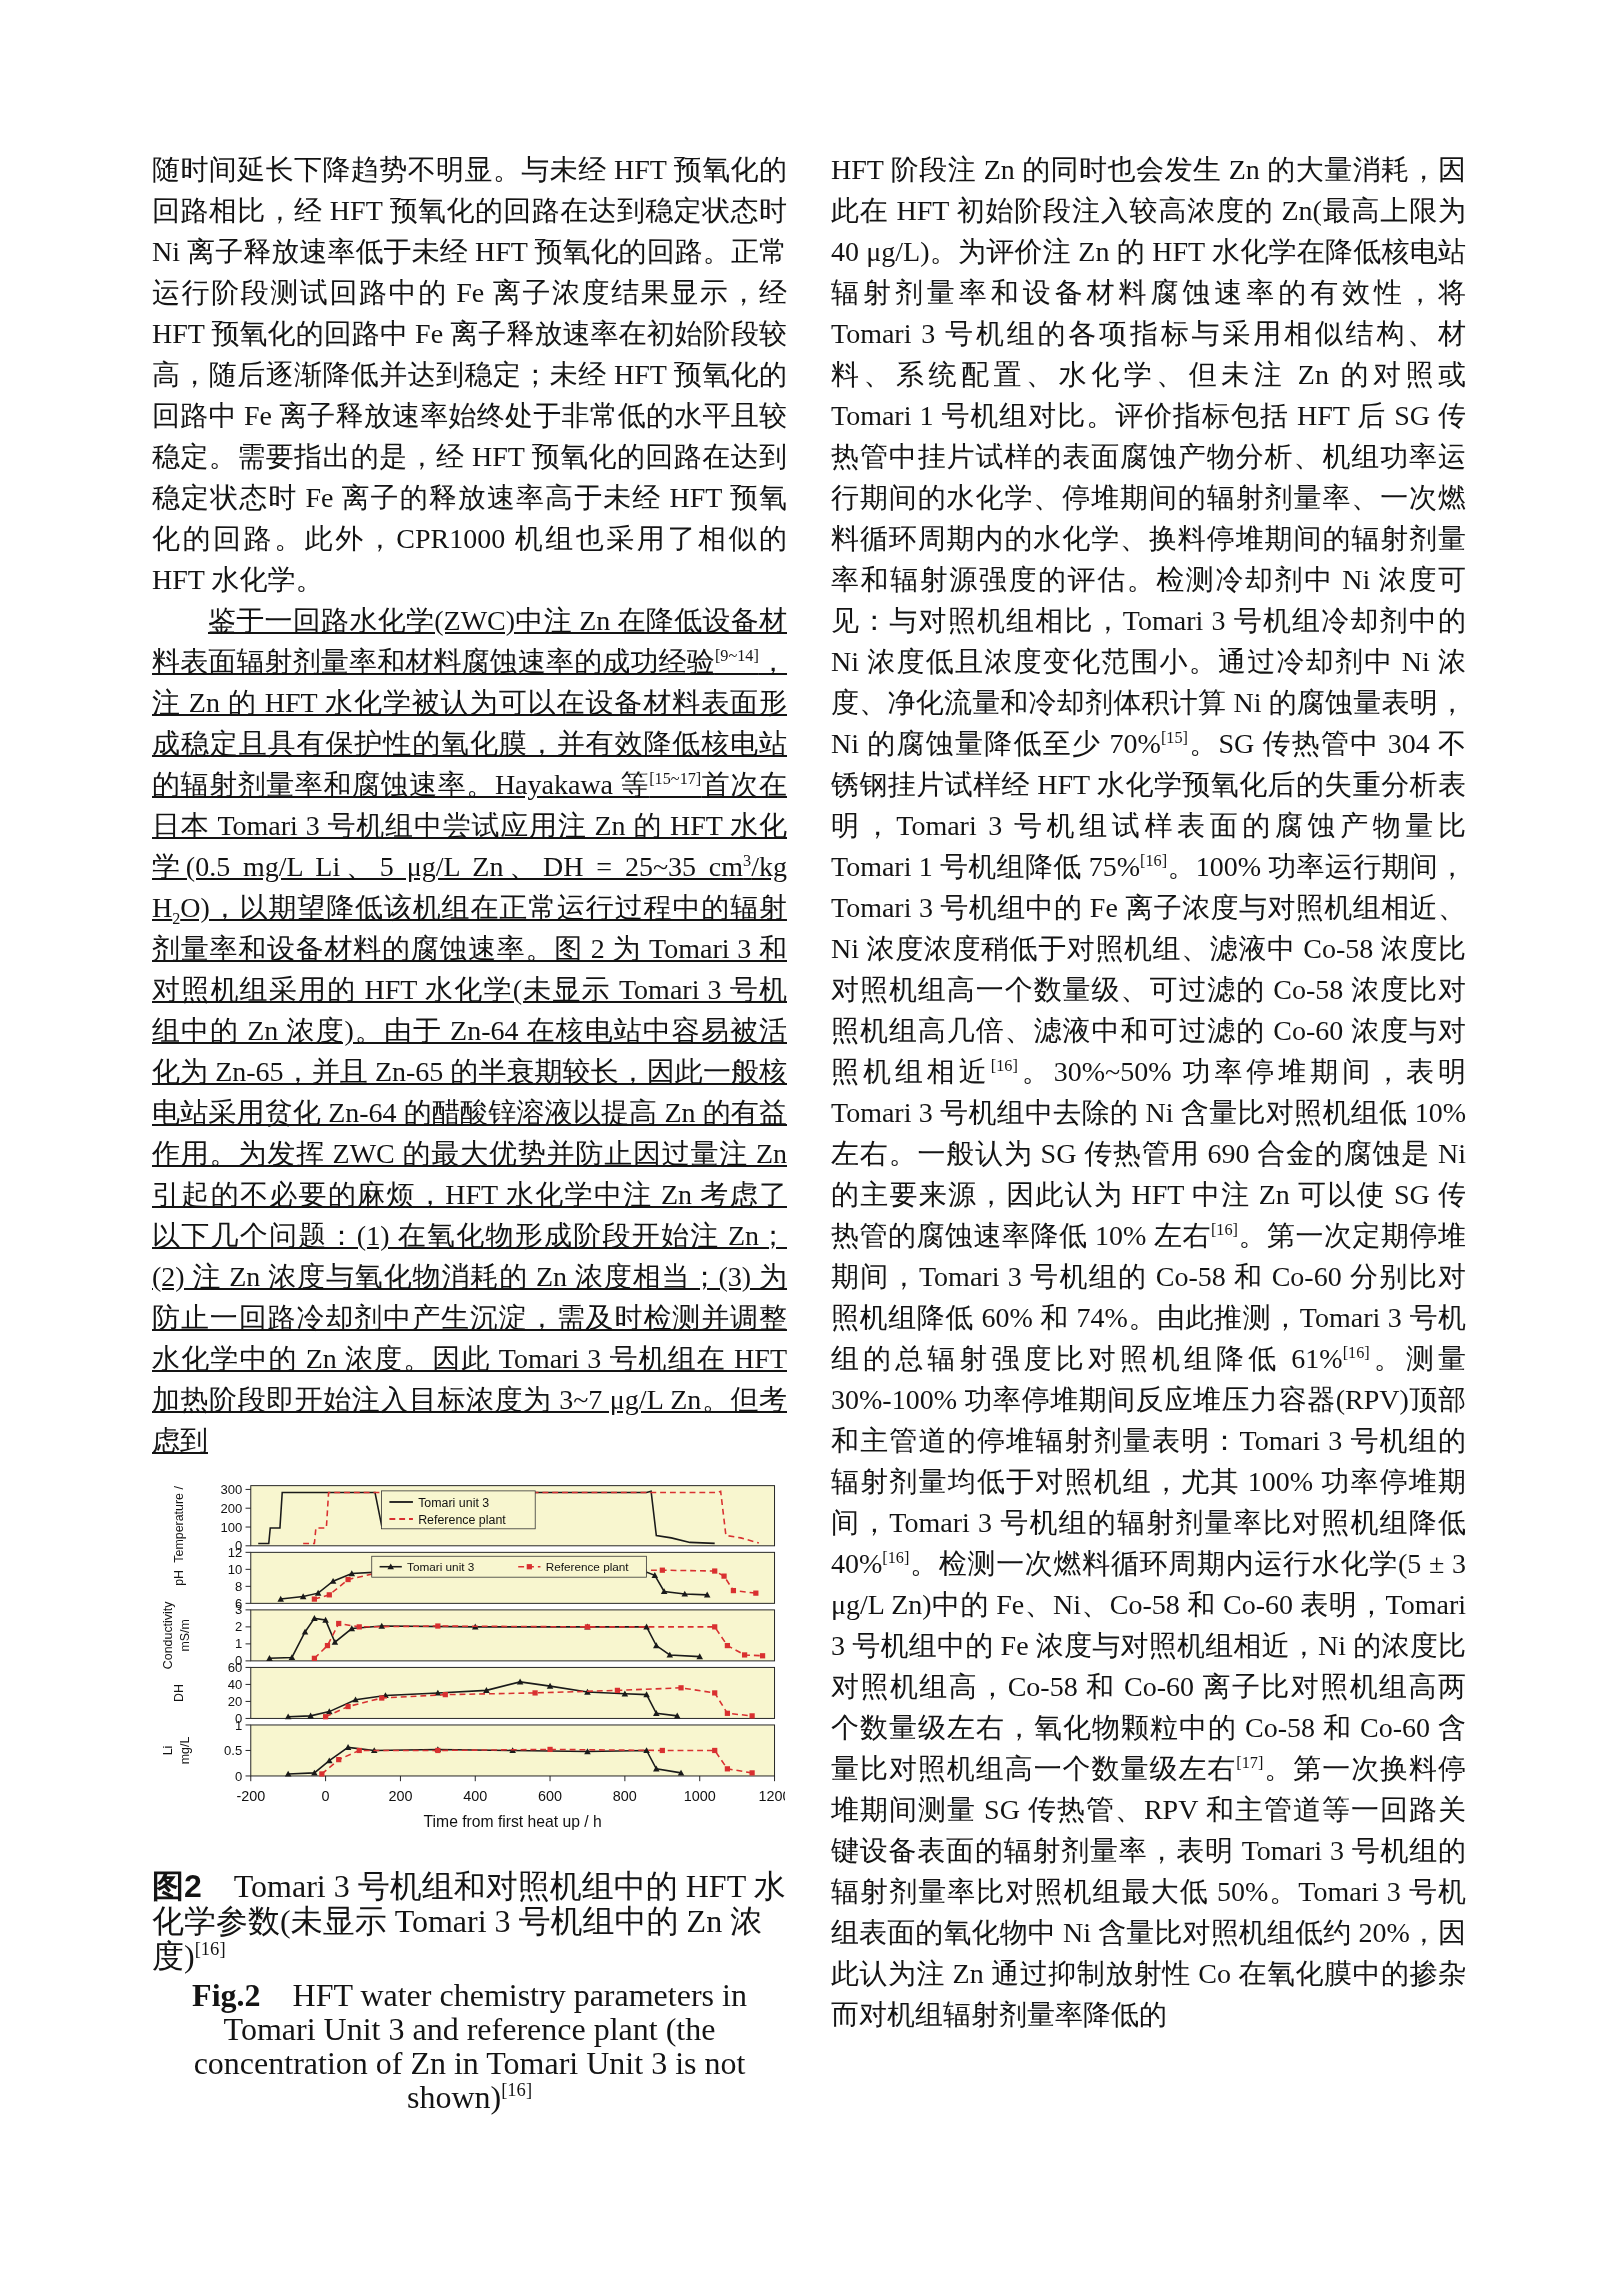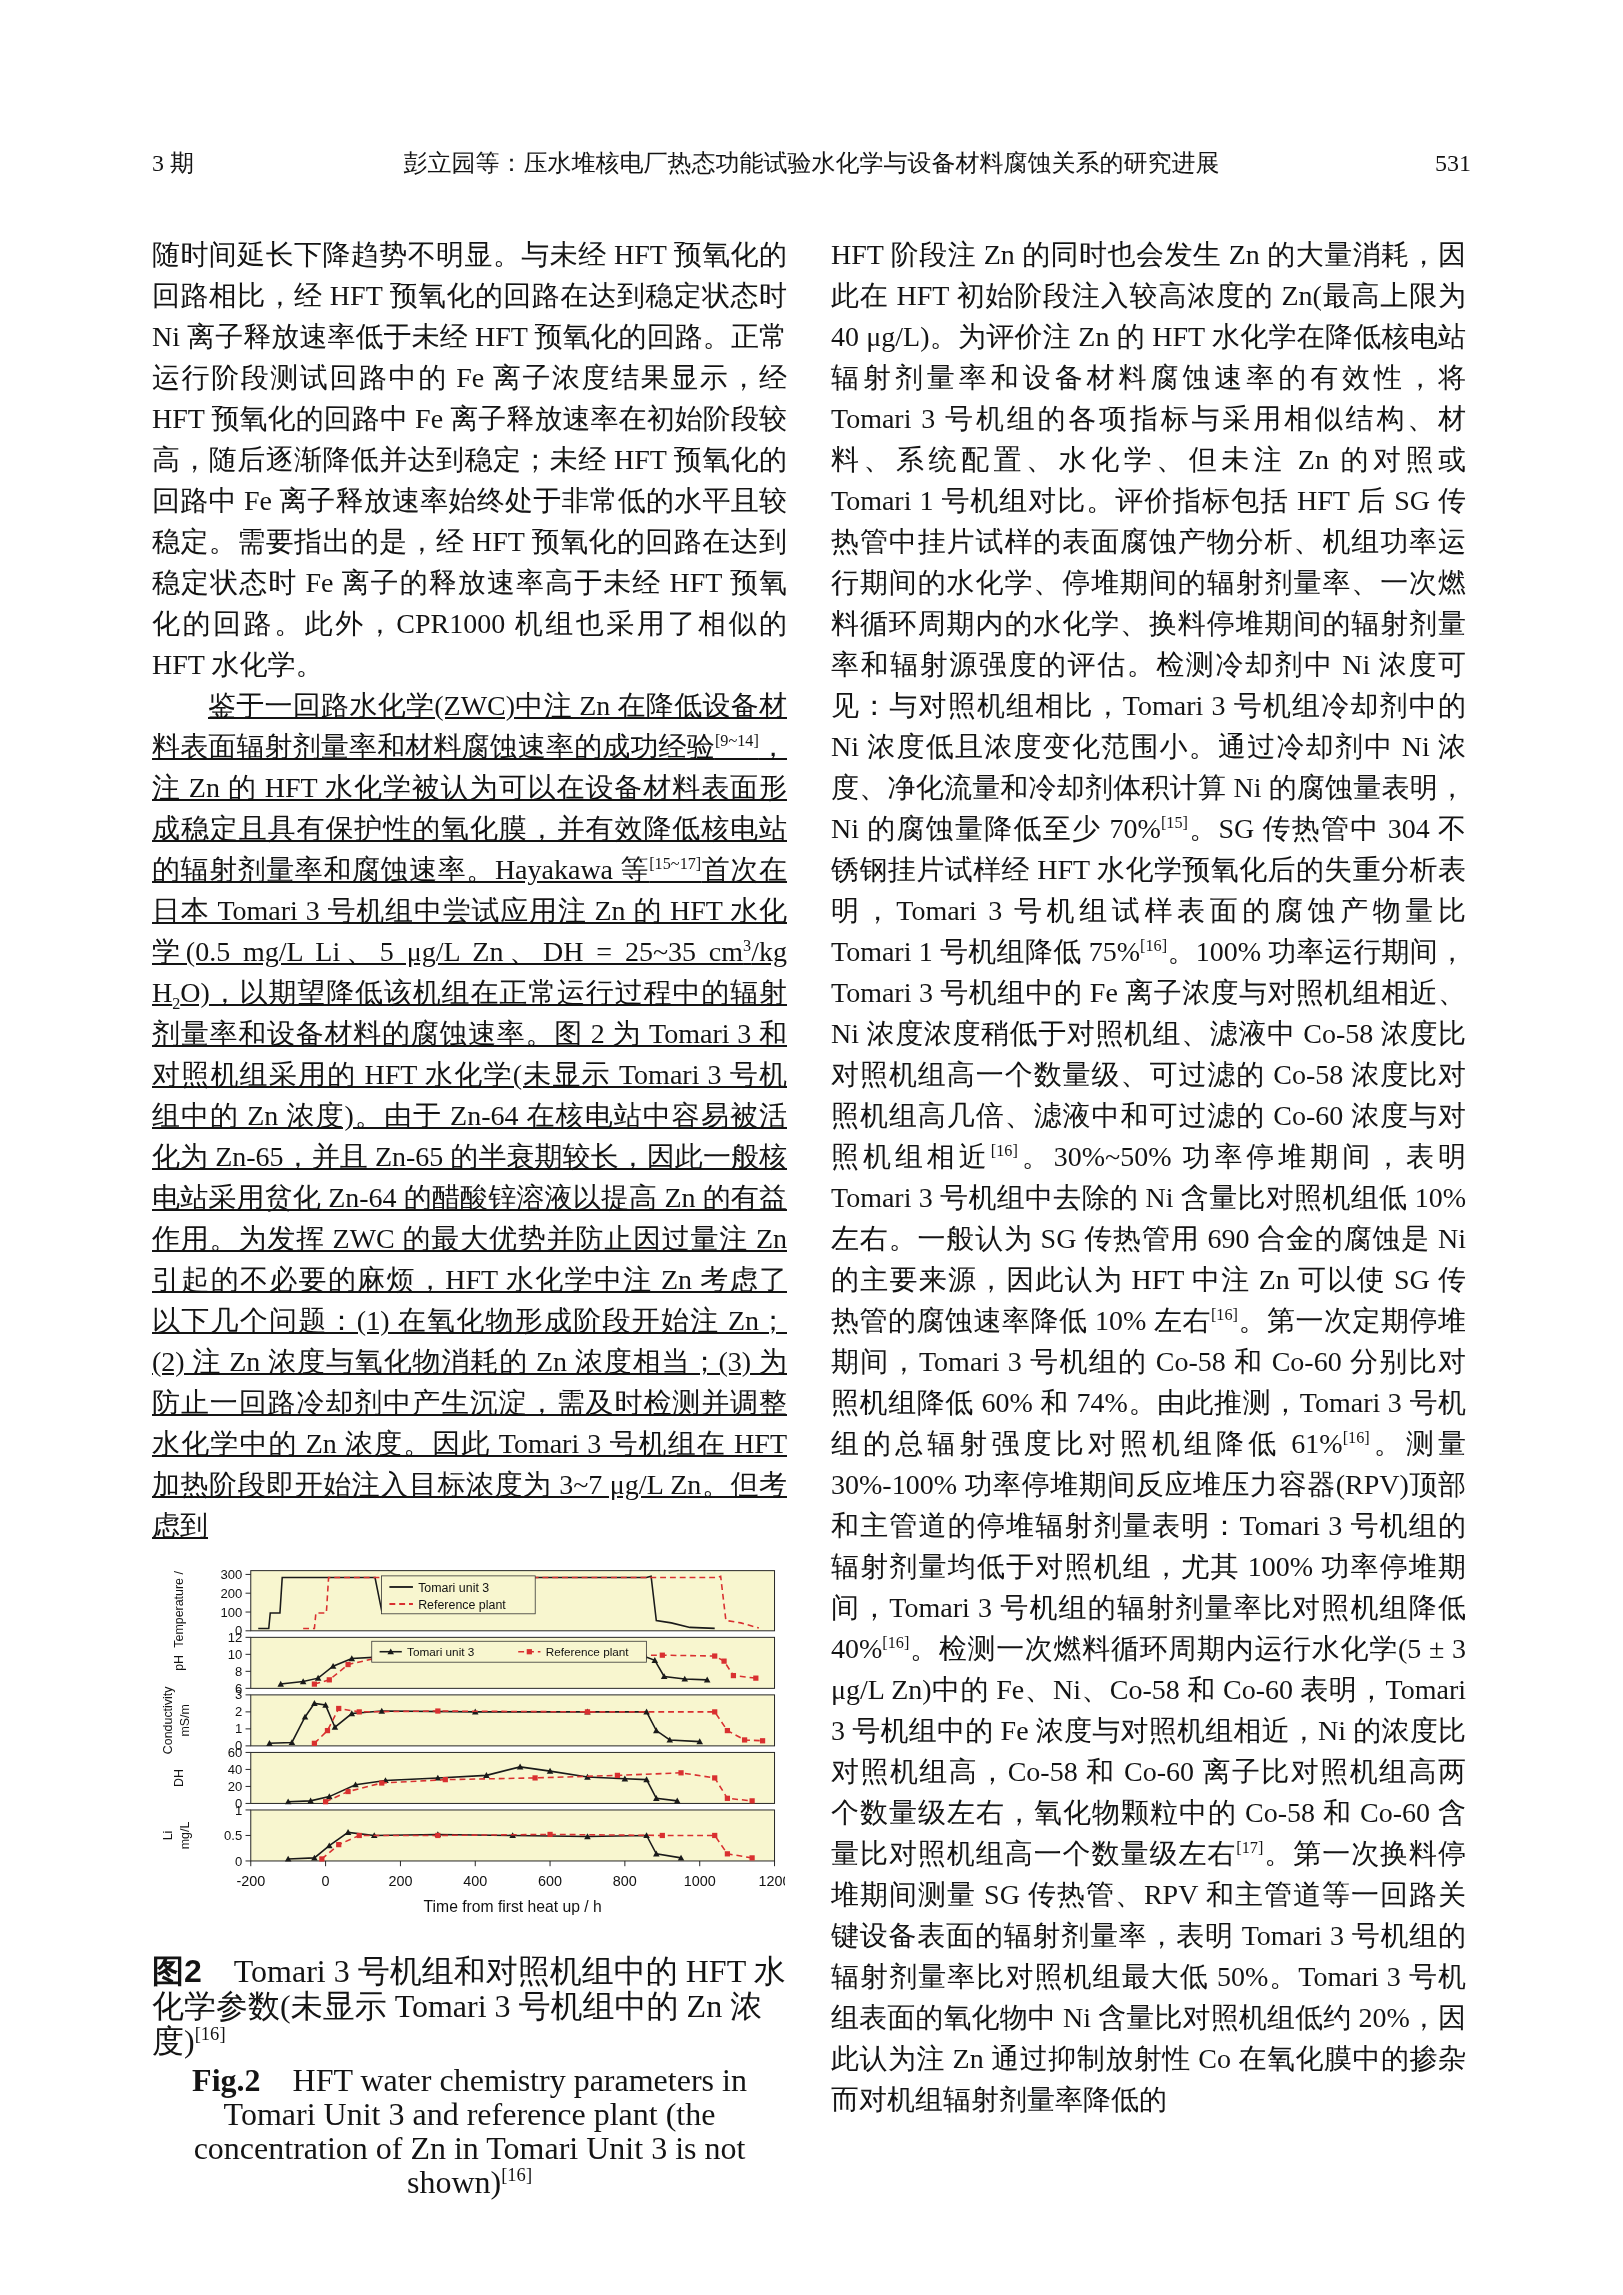--- a/index.html
+++ b/index.html
@@ -43,25 +43,20 @@
     text-align: center;
   }
   .fig-cap-en b { font-weight: bold; }
   svg text { font-family: "Liberation Sans", "DejaVu Sans", sans-serif; fill: #111; }
 </style>
 </head>
 <body>
 
 <div class="page">
 
-  <div class="header">
-    <span class="issue">3 期</span>
-    <span class="running-title">彭立园等：压水堆核电厂热态功能试验水化学与设备材料腐蚀关系的研究进展</span>
-    <span class="pageno">531</span>
-  </div>
 
   <div class="columns">
 
     <div class="col">
       <p>随时间延长下降趋势不明显。与未经 HFT 预氧化的回路相比，经 HFT 预氧化的回路在达到稳定状态时 Ni 离子释放速率低于未经 HFT 预氧化的回路。正常运行阶段测试回路中的 Fe 离子浓度结果显示，经 HFT 预氧化的回路中 Fe 离子释放速率在初始阶段较高，随后逐渐降低并达到稳定；未经 HFT 预氧化的回路中 Fe 离子释放速率始终处于非常低的水平且较稳定。需要指出的是，经 HFT 预氧化的回路在达到稳定状态时 Fe 离子的释放速率高于未经 HFT 预氧化的回路。此外，CPR1000 机组也采用了相似的 HFT 水化学。</p>
       <p class="indent">鉴于一回路水化学(ZWC)中注 Zn 在降低设备材料表面辐射剂量率和材料腐蚀速率的成功经验<sup>[9~14]</sup>，注 Zn 的 HFT 水化学被认为可以在设备材料表面形成稳定且具有保护性的氧化膜，并有效降低核电站的辐射剂量率和腐蚀速率。Hayakawa 等<sup>[15~17]</sup>首次在日本 Tomari 3 号机组中尝试应用注 Zn 的 HFT 水化学(0.5 mg/L Li、5 μg/L Zn、DH = 25~35 cm<sup>3</sup>/kg H<sub>2</sub>O)，以期望降低该机组在正常运行过程中的辐射剂量率和设备材料的腐蚀速率。图 2 为 Tomari 3 和对照机组采用的 HFT 水化学(未显示 Tomari 3 号机组中的 Zn 浓度)。由于 Zn-64 在核电站中容易被活化为 Zn-65，并且 Zn-65 的半衰期较长，因此一般核电站采用贫化 Zn-64 的醋酸锌溶液以提高 Zn 的有益作用。为发挥 ZWC 的最大优势并防止因过量注 Zn 引起的不必要的麻烦，HFT 水化学中注 Zn 考虑了以下几个问题：(1) 在氧化物形成阶段开始注 Zn；(2) 注 Zn 浓度与氧化物消耗的 Zn 浓度相当；(3) 为防止一回路冷却剂中产生沉淀，需及时检测并调整水化学中的 Zn 浓度。因此 Tomari 3 号机组在 HFT 加热阶段即开始注入目标浓度为 3~7 μg/L Zn。但考虑到</p>
 
       <figure>
         <div id="chart"><svg width="631" height="361" viewBox="0 0 965 552" xmlns="http://www.w3.org/2000/svg" style="font-size:43px">
               <rect x="148" y="4" width="801" height="92" fill="#f8f6cf" stroke="#222" stroke-width="1.5"></rect>

